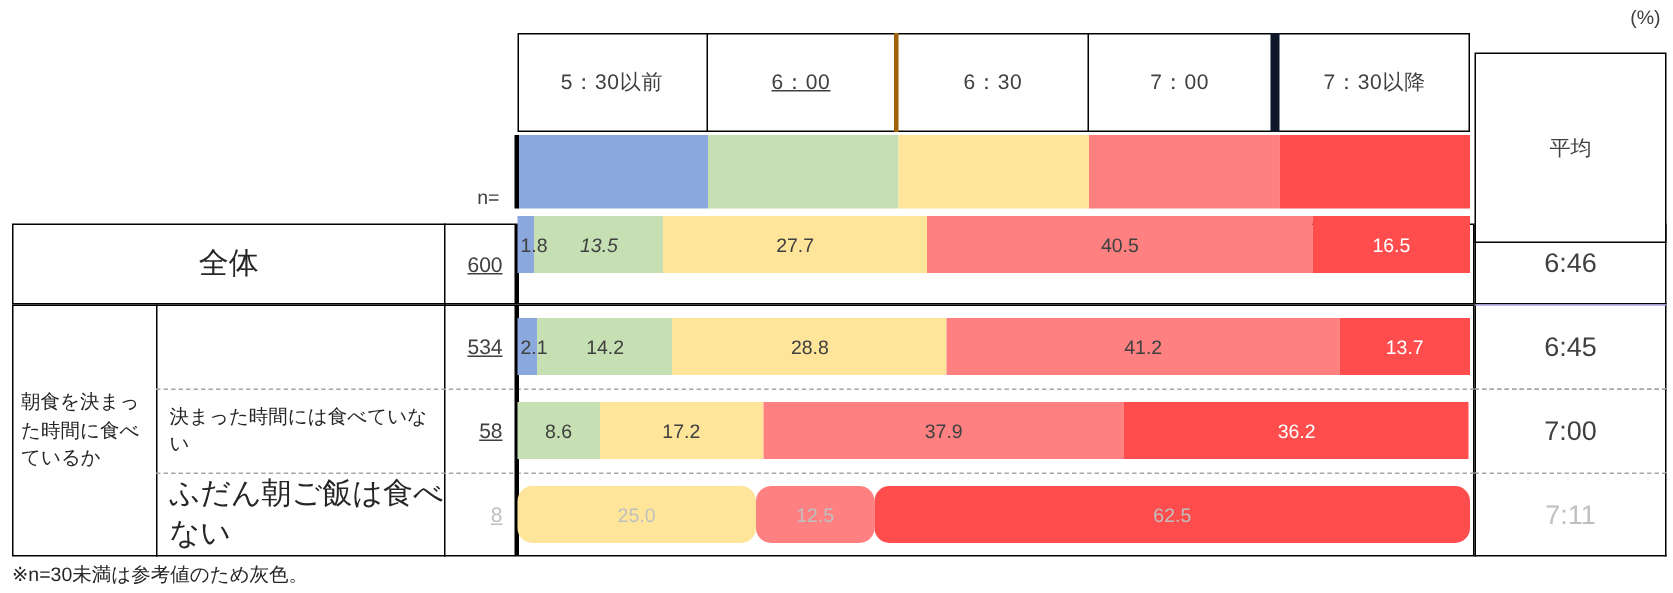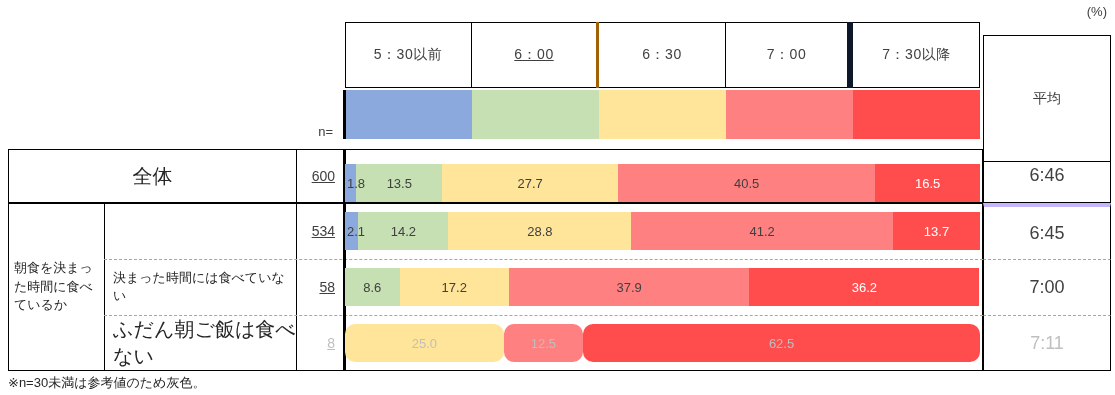--- a/index.html
+++ b/index.html
@@ -67,21 +67,21 @@
     <div class="swatch" style="left:127px;width:127px;background:#C6E0B4;"></div>
     <div class="swatch" style="left:254px;width:127px;background:#FFE599;"></div>
     <div class="swatch" style="left:381px;width:127px;background:#FF8080;"></div>
     <div class="swatch" style="left:508px;width:127px;background:#FF4D4D;"></div>
   </div>
 
   <div class="abs rgt neq" style="left:258px;top:122px;width:75px;height:18px;">n=</div>
 
   <div class="abs bk ctr avg-head" style="left:983px;top:22px;width:128px;height:127px;margin-top:13px;">平均</div>
   <div class="abs ctr avg-val" style="left:983px;top:149px;width:128px;height:54px;border:1px solid #000;border-top:none;">6:46</div>
-  <div class="abs ctr avg-val" style="left:983px;top:203px;width:128px;height:56px;border-left:1px solid #000;border-right:1px solid #000;border-top:4px solid #c4b5fd;">6:45</div>
+  <div class="abs ctr avg-val" style="left:983px;top:203px;width:128px;height:56px;border-left:1px solid #000;border-right:1px solid #000;border-top:1px solid #c4b5fd;">6:45</div>
   <div class="abs ctr avg-val dashb" style="left:983px;top:259px;width:128px;height:0px;border-left:none;border-right:none;"></div>
   <div class="abs ctr avg-val" style="left:983px;top:259px;width:128px;height:56px;border-left:1px solid #000;border-right:1px solid #000;border-top:1px dashed #a6a6a6;">7:00</div>
   <div class="abs ctr avg-val muted" style="left:983px;top:315px;width:128px;height:56px;border-left:1px solid #000;border-right:1px solid #000;border-top:1px dashed #a6a6a6;border-bottom:1px solid #000;">7:11</div>
 
   <div class="abs bk" style="left:8px;top:149px;width:975px;height:54px;"></div>
 
   <div class="abs bk" style="left:8px;top:203px;width:975px;height:168px;"></div>
 
   <div class="abs" style="left:296px;top:149px;width:1px;height:222px;background:#000;"></div>
   <div class="abs" style="left:104px;top:203px;width:1px;height:168px;background:#000;"></div>
@@ -98,25 +98,25 @@
 
   <div class="abs rgt nval" style="left:297px;top:150px;width:44px;height:52px;padding-right:6px;">600</div>
   <div class="abs rgt nval" style="left:297px;top:204px;width:44px;height:54px;padding-right:6px;">534</div>
   <div class="abs rgt nval" style="left:297px;top:260px;width:44px;height:54px;padding-right:6px;">58</div>
   <div class="abs rgt nval muted" style="left:297px;top:316px;width:44px;height:54px;padding-right:6px;">8</div>
 
   <div class="axis" style="left:343px;top:90px;height:49px;"></div>
   <div class="axis" style="left:343px;top:150px;height:52px;"></div>
   <div class="axis" style="left:343px;top:204px;height:166px;"></div>
 
-  <div class="barrow" style="left:345px;top:164px;width:635px;height:38px;">
+  <div class="barrow" style="left:345px;top:144px;width:635px;height:38px;">
     <div class="seg dark overflow" style="width:11.43px;background:#8CA9DE;">
         <span>1.8</span>
       </div>
-    <div class="seg dark" style="width:85.72px;background:#C6E0B4;">
+    <div class="seg dark" style="width:85.72px;background:#C6E0B4;font-style:italic;">
         <span>13.5</span>
       </div>
     <div class="seg dark" style="width:175.90px;background:#FFE599;">
         <span>27.7</span>
       </div>
     <div class="seg dark" style="width:257.18px;background:#FF8080;">
         <span>40.5</span>
       </div>
     <div class="seg white" style="width:104.78px;background:#FF4D4D;">
         <span>16.5</span>

